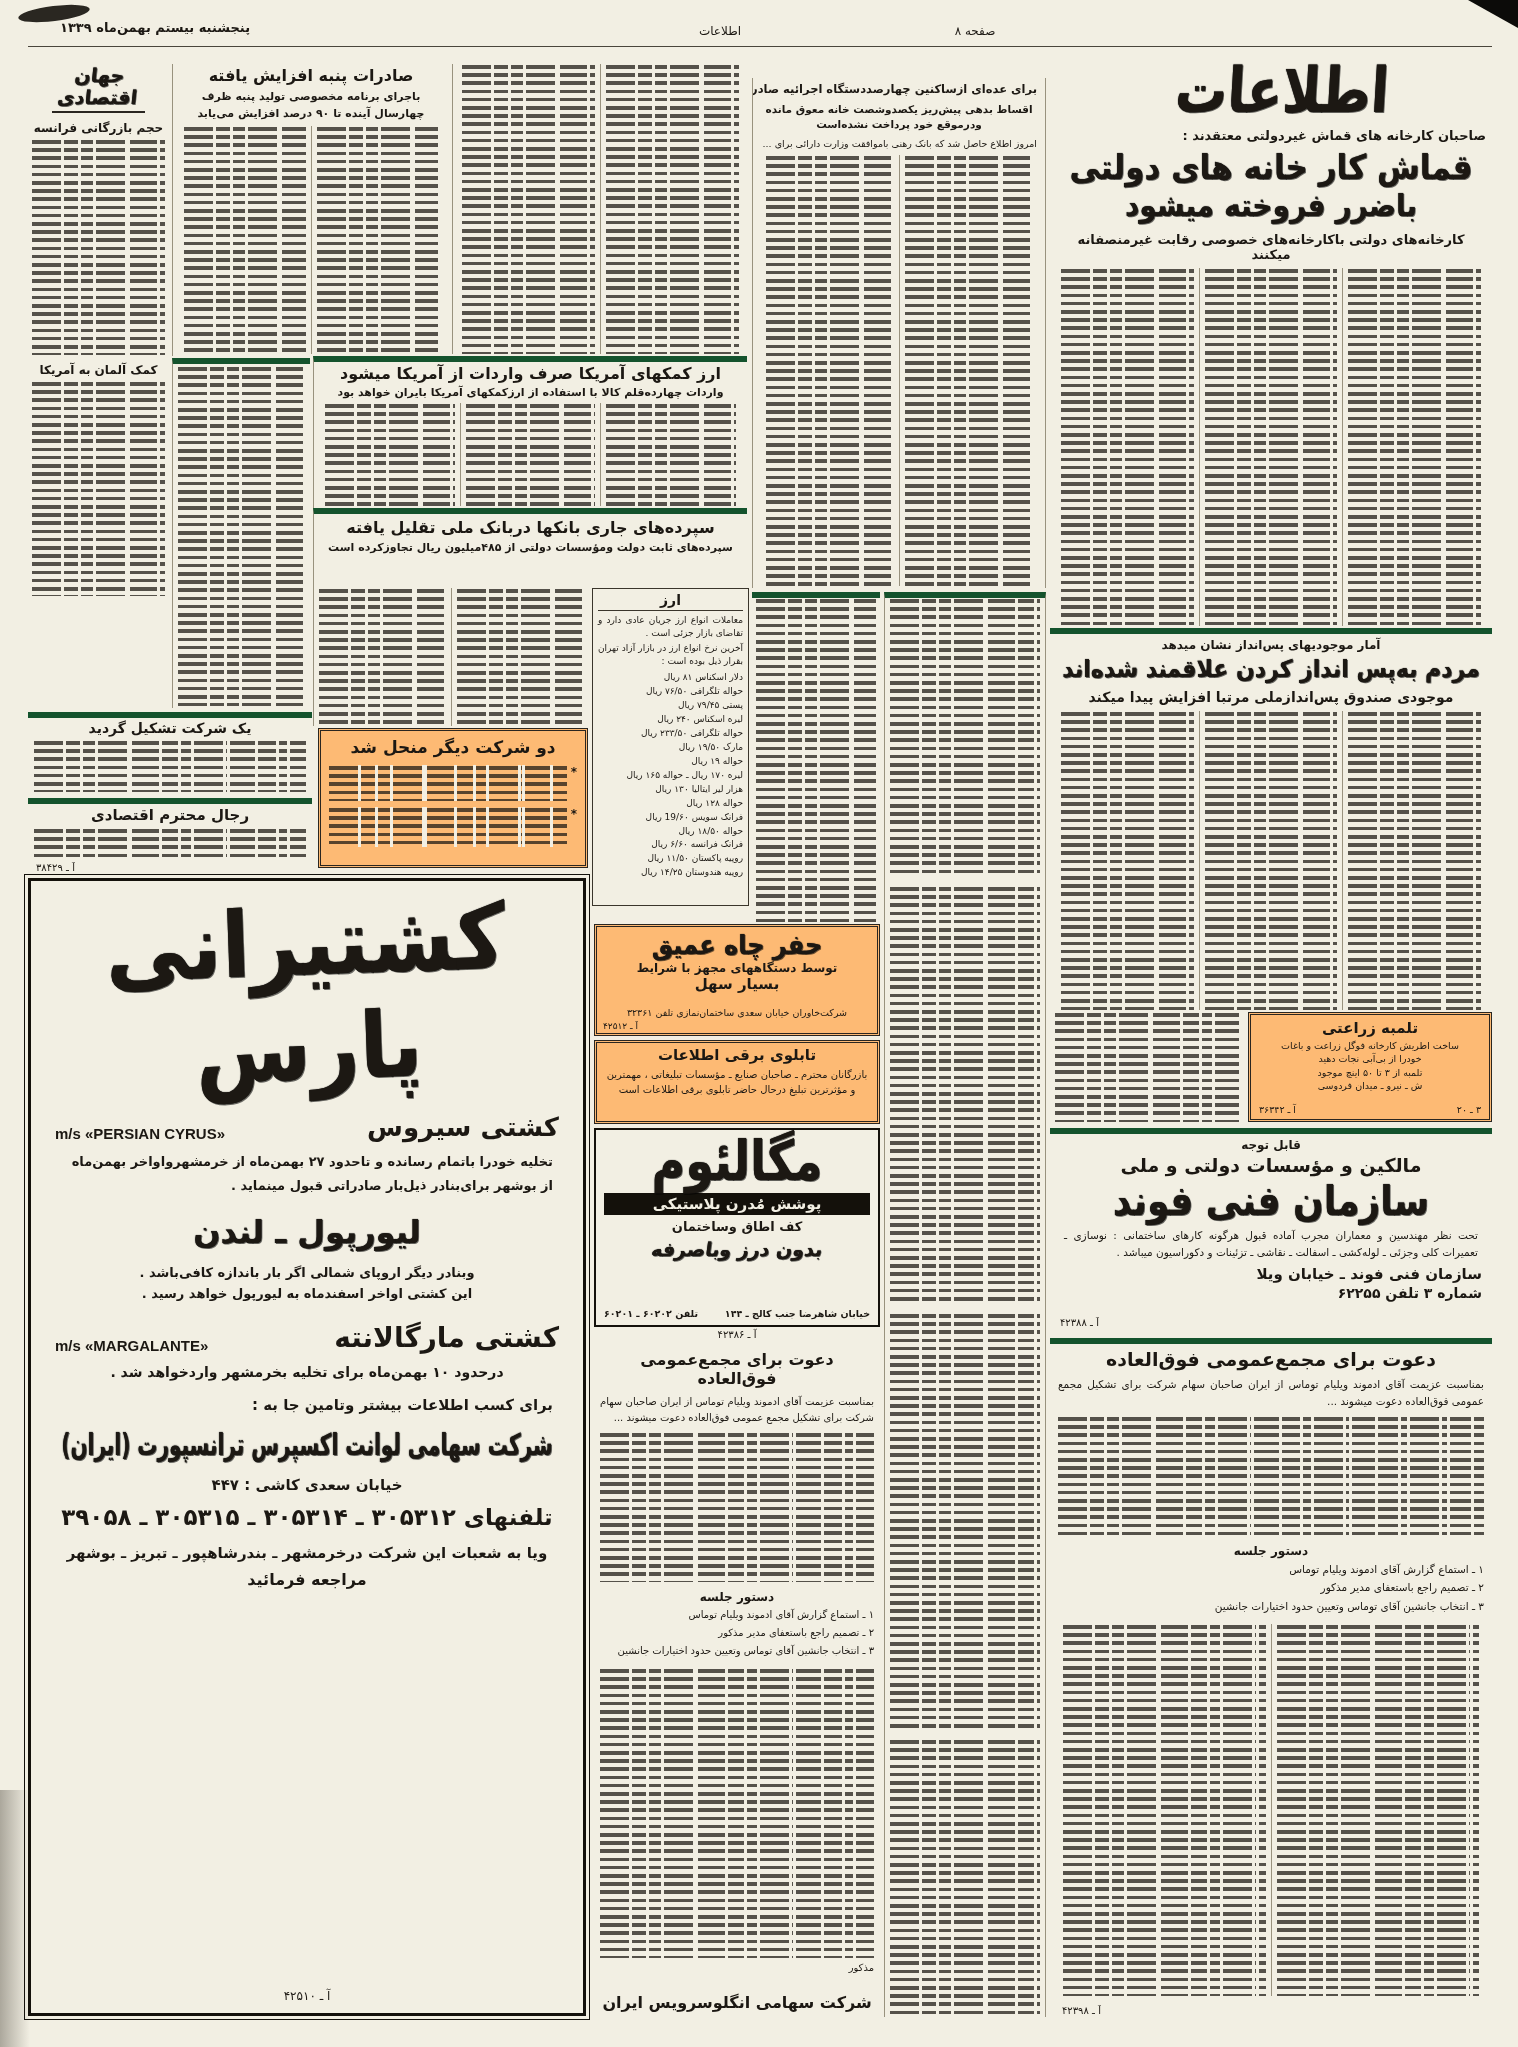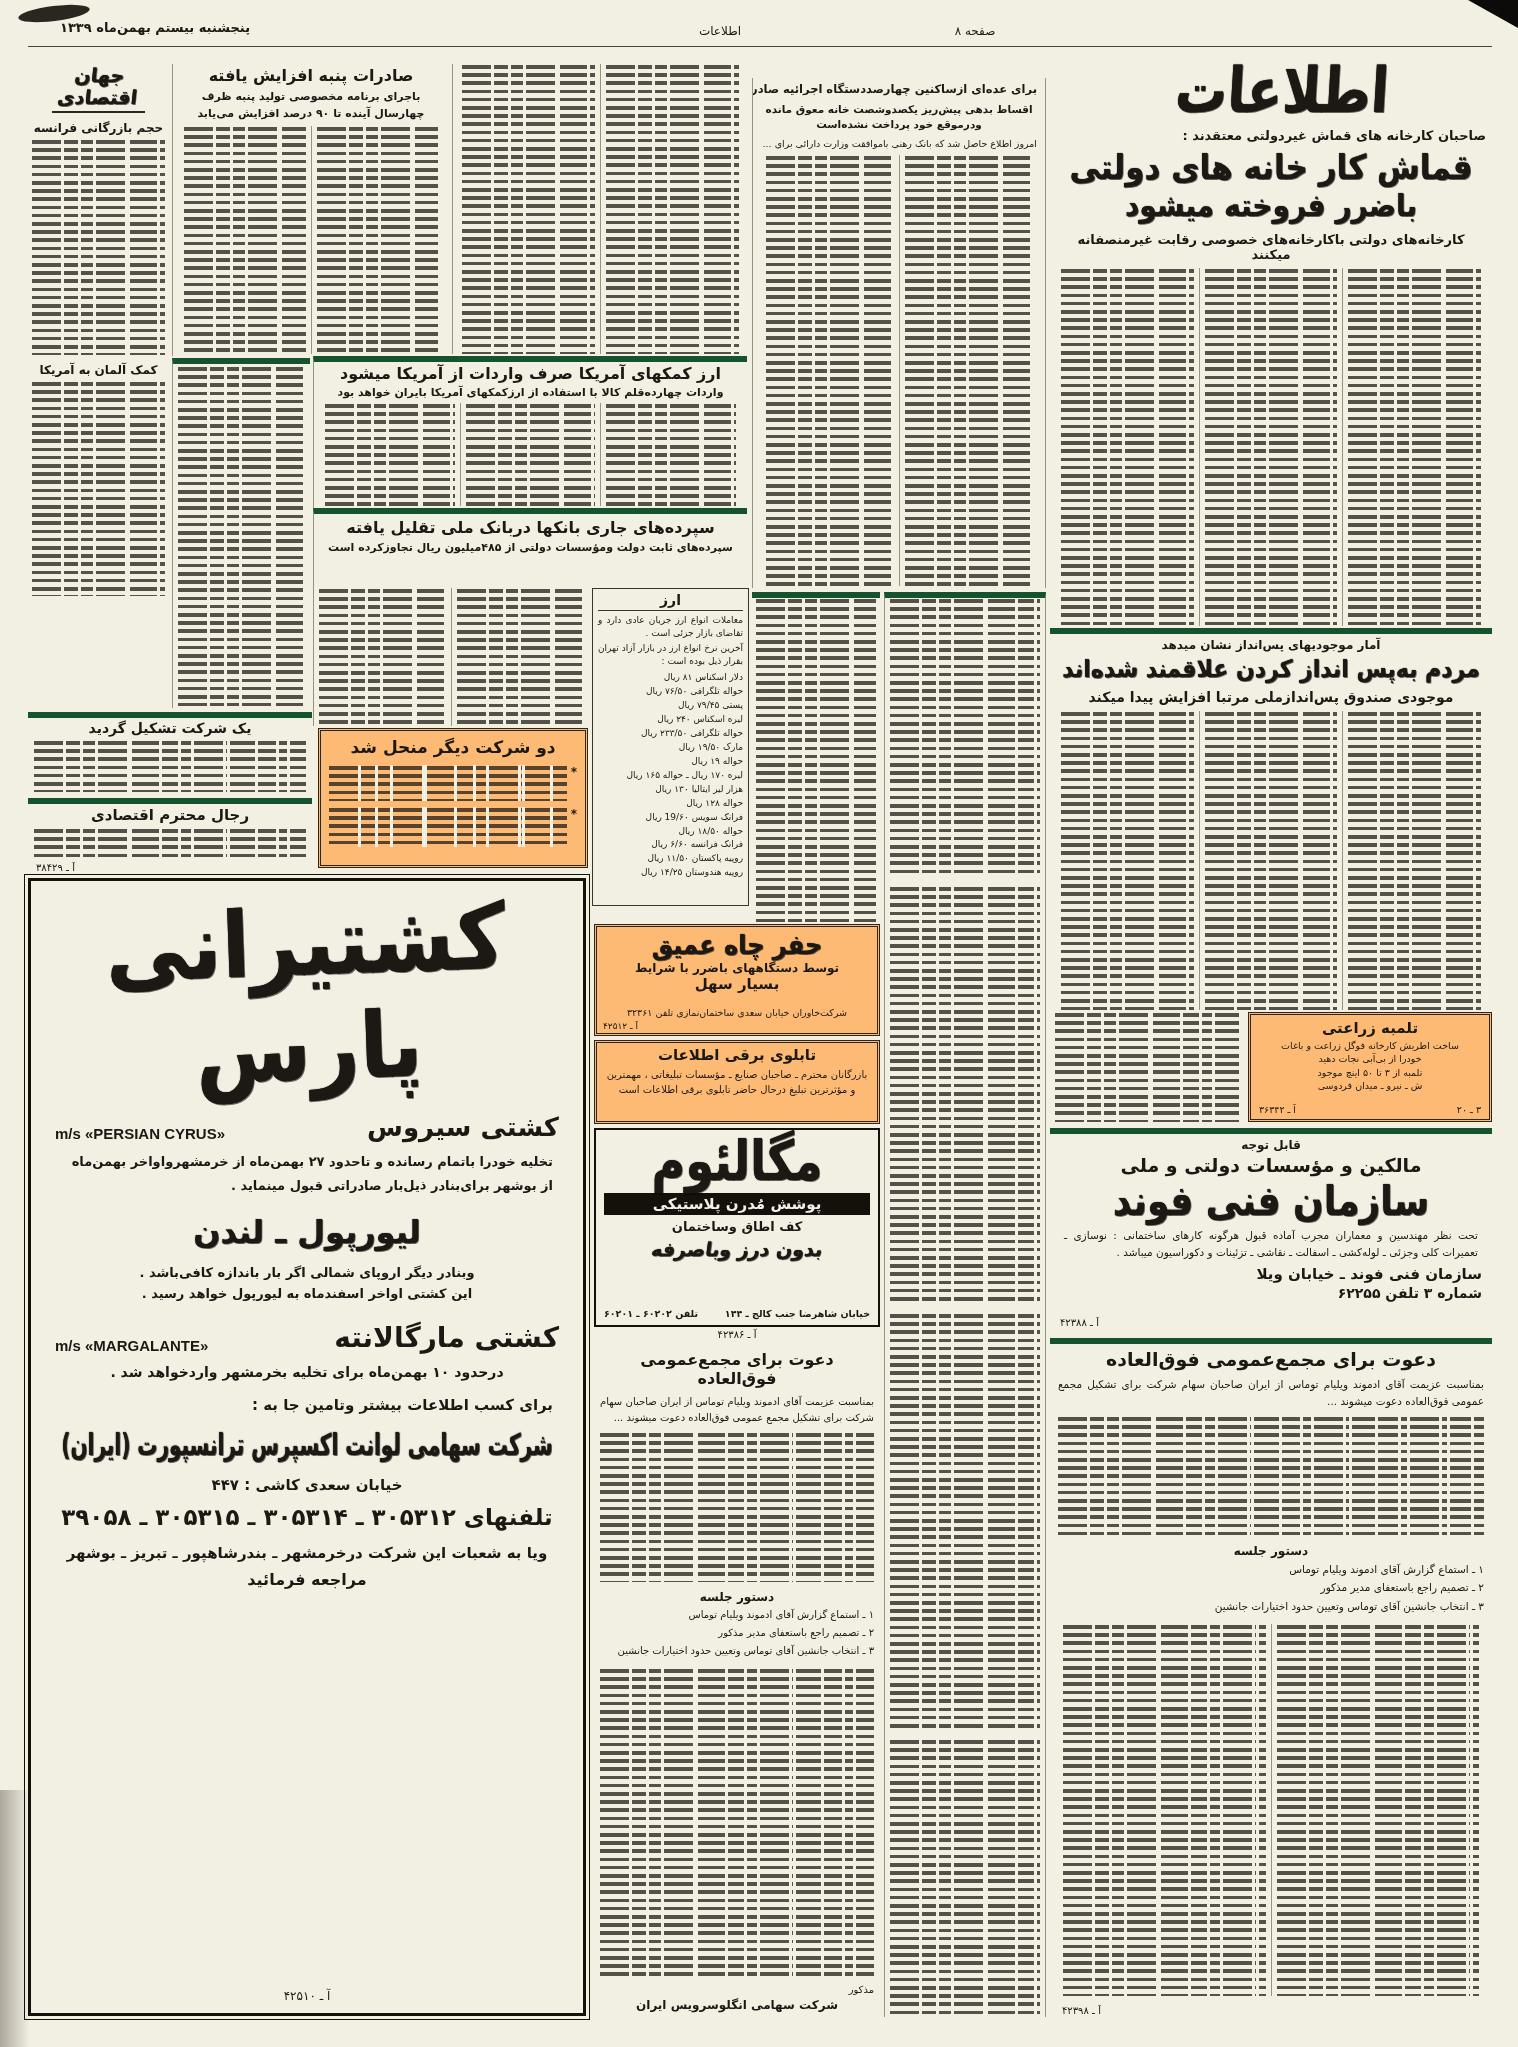--- a/index.html
+++ b/index.html
@@ -290,21 +290,21 @@
   </div>
   <div class="abs vbox rule-l rule-r rule-t" style="left:884px;top:592px;width:162px;height:1425px;padding:0 5px">
     <div class="sim" style="flex:2"></div>
     <div class="sim" style="flex:3;margin-top:10px"></div>
     <div class="sim" style="flex:3;margin-top:10px"></div>
     <div class="sim" style="flex:2;margin-top:10px"></div>
   </div>
 
   <div class="abs dbox vbox" style="left:594px;top:924px;width:286px;height:112px;padding:4px 8px">
     <div class="b c calli" style="font-size:24px;transform:scaleY(1.1)">حفر چاه عمیق</div>
-    <div class="b c" style="font-size:12px;margin-top:2px">توسط دستگاههای باضرر با شرایط</div>
+    <div class="b c" style="font-size:12px;margin-top:2px">توسط دستگاههای مجهز با شرایط</div>
     <div class="b c" style="font-size:15px">بسیار سهل</div>
     <div class="c" style="font-size:9.5px;margin-top:14px">شرکت‌خاوران خیابان سعدی ساختمان‌نمازی تلفن ۳۲۳۶۱</div>
     <div class="abs" style="left:6px;bottom:2px;font-size:9px">آ ـ ۴۲۵۱۲</div>
   </div>
 
   <div class="abs dbox vbox" style="left:594px;top:1040px;width:286px;height:84px;padding:3px 8px">
     <div class="b c" style="font-size:15px">تابلوی برقی اطلاعات</div>
     <div class="c" style="font-size:10px;line-height:1.5;margin-top:3px">بازرگانان محترم ـ صاحبان صنایع ـ مؤسسات تبلیغاتی ، مهمترین و مؤثرترین تبلیغ درحال حاضر تابلوی برقی اطلاعات است</div>
   </div>
 
@@ -327,16 +327,16 @@
     <div class="j" style="font-size:10px;line-height:1.6;margin-top:6px">بمناسبت عزیمت آقای ادموند ویلیام توماس از ایران صاحبان سهام شرکت برای تشکیل مجمع عمومی فوق‌العاده دعوت میشوند ...</div>
     <div class="sim" style="flex:none;height:150px;margin-top:6px"></div>
     <div class="b c" style="font-size:12px;margin-top:8px">دستور جلسه</div>
     <div style="margin-top:2px">
         <div class="r" style="font-size:10px;line-height:1.8">۱ ـ استماع گزارش آقای ادموند ویلیام توماس</div>
         <div class="r" style="font-size:10px;line-height:1.8">۲ ـ تصمیم راجع باستعفای مدیر مذکور</div>
         <div class="r" style="font-size:10px;line-height:1.8">۳ ـ انتخاب جانشین آقای توماس وتعیین حدود اختیارات جانشین</div>
       </div>
     <div class="sim" style="flex:1;margin-top:8px"></div>
     <div class="r" style="font-size:10px;margin-top:4px">مذکور</div>
-    <div class="b c" style="font-size:12px;margin:3px 0 2px">شرکت سهامی انگلوسرویس ایران</div>
+    <div class="b c" style="font-size:16px;margin:20px 0 2px">شرکت سهامی انگلوسرویس ایران</div>
   </div>
 
 </div>
 
 </body></html>

